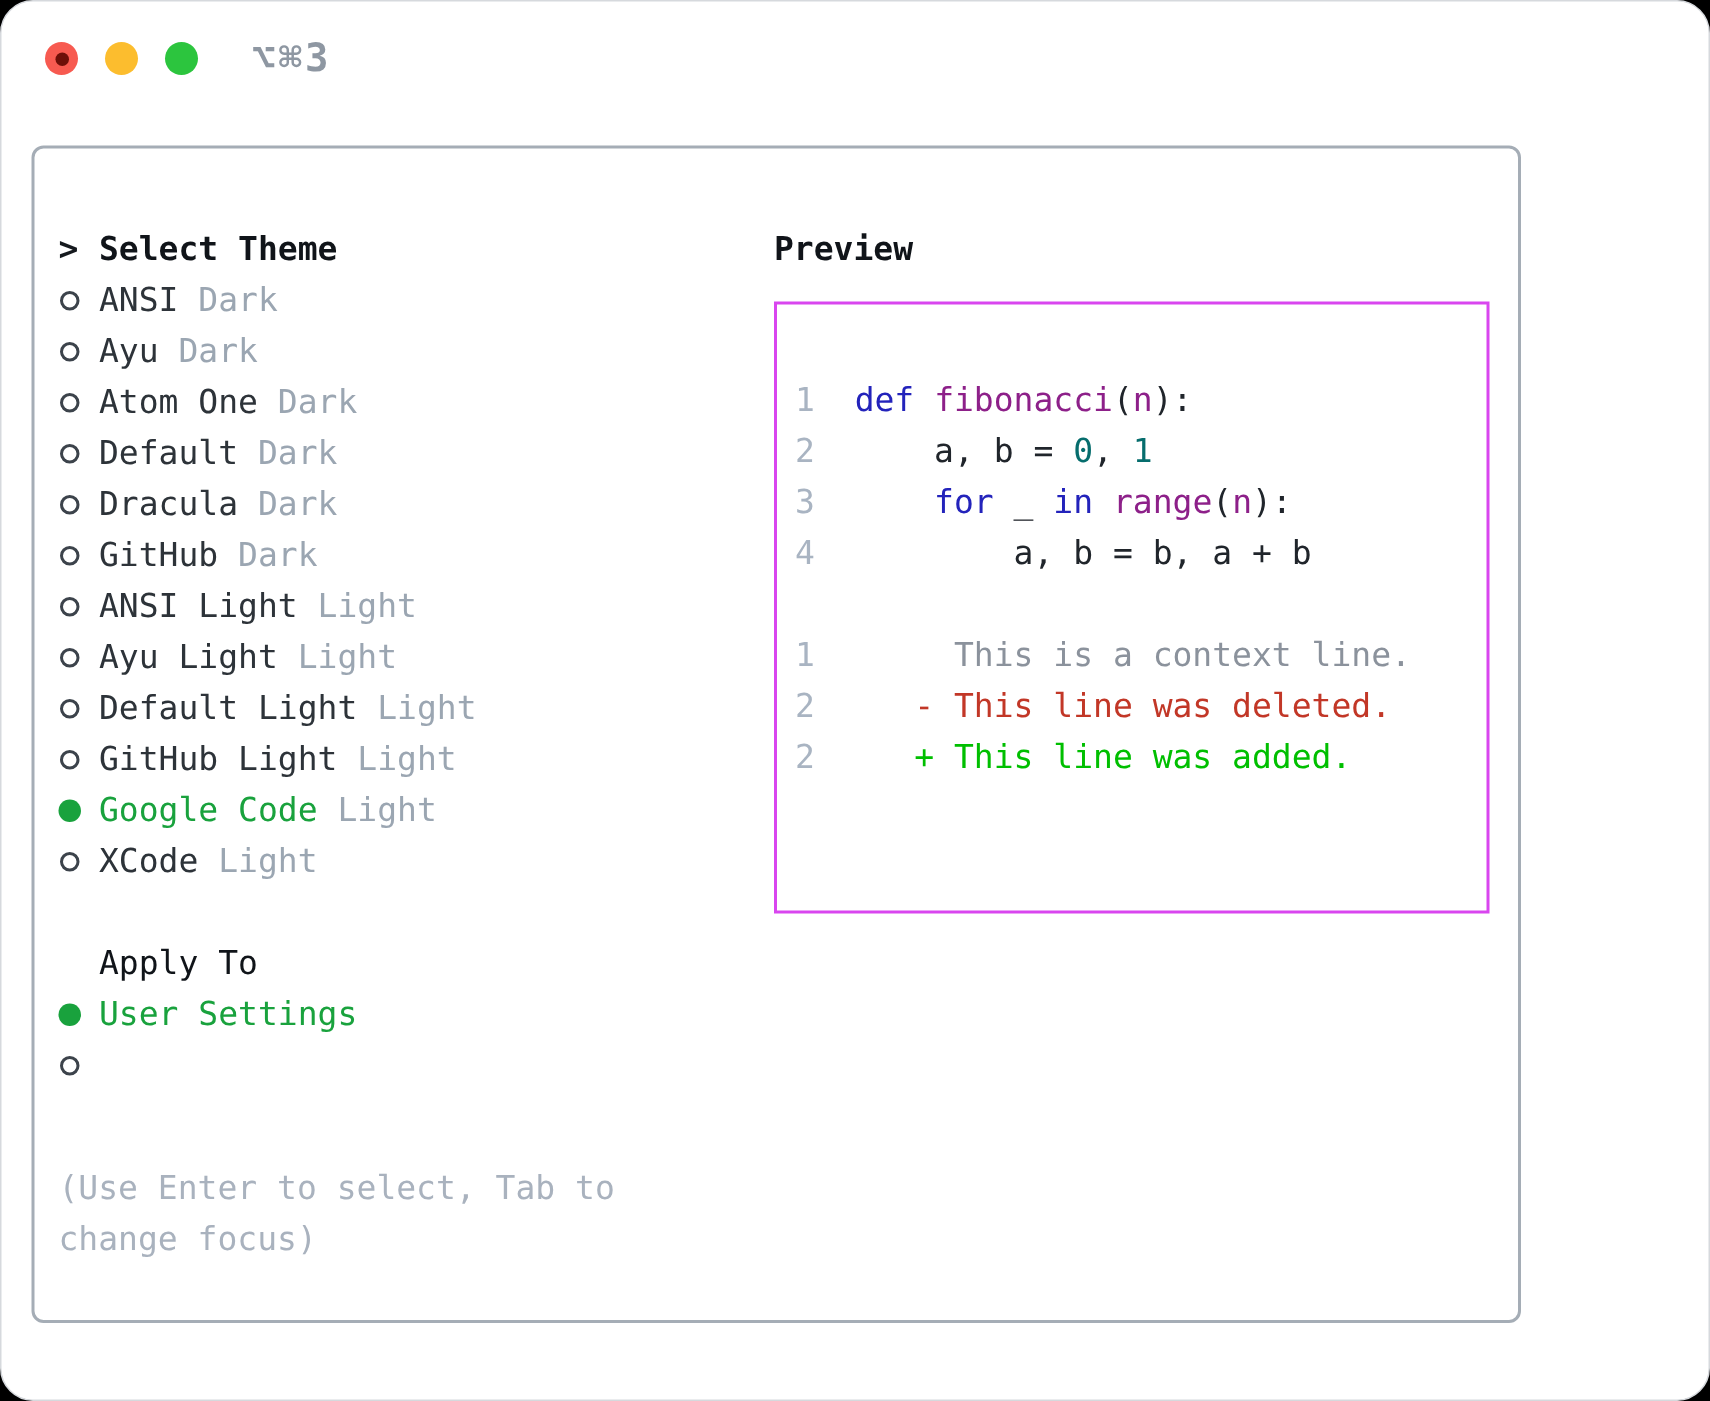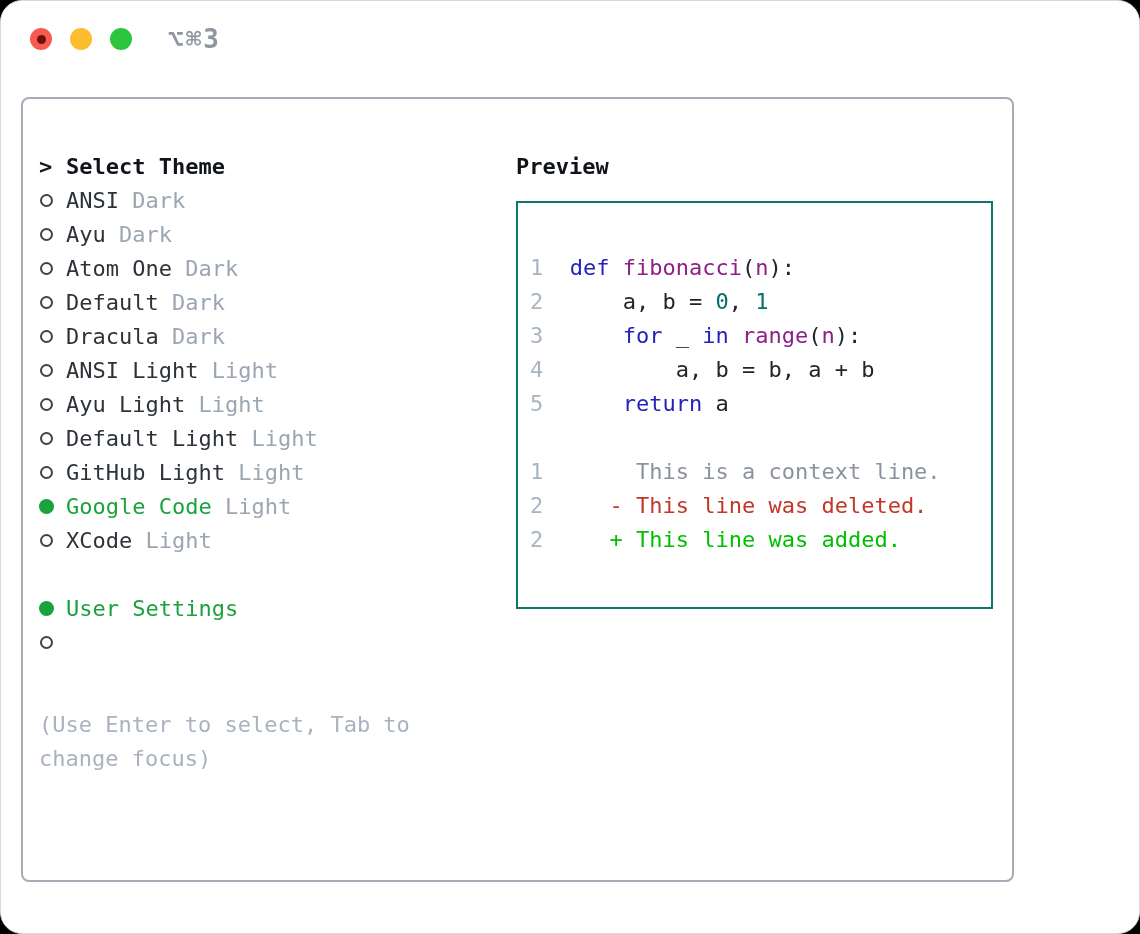--- a/index.html
+++ b/index.html
@@ -49,21 +49,21 @@
   .item-name { color: #2d3339; }
   .item-name.sel { color: var(--green, #19a23d); }
   .item-variant { color: var(--muted, #9ba6b2); }
   .spacer { height: 34px; }
   .help { margin-top: 15px; color: #a9b2be; font-size: 22px; line-height: 34px; white-space: pre-line; }
 
   .right-col { padding-top: 50px; flex: 1; padding-left: 12px; }
   .preview-box {
     margin-top: 18px;
     width: 477px; height: 408px;
-    border: 2px solid #0f766e;
+    border: 2px solid #d946ef;
     padding: 48px 0 0 12px;
     overflow: hidden;
   }
   .pline { height: 34px; line-height: 34px; font-size: 22px; white-space: pre; color: #20252b; }
   .ln { color: var(--ln, #a9b4c2); }
   .kw  { color: var(--kw,  #2323bb); }
   .fn  { color: var(--fn,  #8d2089); }
   .lit { color: var(--lit, #066d6d); }
   .pl  { color: #20252b; }
   .diff-context { color: var(--context, #8b929c); }
@@ -120,20 +120,26 @@
           <div class="row">
             <span class="marker">
               <span class="radio"></span>
             </span>
             <span><span class="item-name">Dracula</span> <span class="item-variant">Dark</span></span>
           </div>
           <div class="row">
             <span class="marker">
               <span class="radio"></span>
             </span>
+            <span><span class="item-name">GitHub</span> <span class="item-variant">Dark</span></span>
+          </div>
+          <div class="row">
+            <span class="marker">
+              <span class="radio"></span>
+            </span>
             <span><span class="item-name">ANSI Light</span> <span class="item-variant">Light</span></span>
           </div>
           <div class="row">
             <span class="marker">
               <span class="radio"></span>
             </span>
             <span><span class="item-name">Ayu Light</span> <span class="item-variant">Light</span></span>
           </div>
           <div class="row">
             <span class="marker">
@@ -156,20 +162,24 @@
           <div class="row">
             <span class="marker">
               <span class="radio"></span>
             </span>
             <span><span class="item-name">XCode</span> <span class="item-variant">Light</span></span>
           </div>
         </div>
 
       <div class="spacer"></div>
 
+      <div class="row">
+        <span class="marker"></span>
+        <span class="subheading">Apply To</span>
+      </div>
 
       <div id="apply-list">
           <div class="row">
             <span class="marker">
               <span class="radio on"></span>
             </span>
             <span><span class="item-name sel">User Settings</span></span>
           </div>
           <div class="row">
             <span class="marker">
@@ -186,21 +196,20 @@
 
     <div class="right-col">
       <div class="row">
         <span class="heading">Preview</span>
       </div>
       <div class="preview-box" id="preview-box">
           <div class="pline"><span class="ln">1</span>  <span class="kw">def</span><span class="pl"> </span><span class="fn">fibonacci</span><span class="pl">(</span><span class="fn">n</span><span class="pl">):</span></div>
           <div class="pline"><span class="ln">2</span>  <span class="pl">    a, b = </span><span class="lit">0</span><span class="pl">, </span><span class="lit">1</span></div>
           <div class="pline"><span class="ln">3</span>  <span class="pl">    </span><span class="kw">for</span><span class="pl"> _ </span><span class="kw">in</span><span class="pl"> </span><span class="fn">range</span><span class="pl">(</span><span class="fn">n</span><span class="pl">):</span></div>
           <div class="pline"><span class="ln">4</span>  <span class="pl">        a, b = b, a + b</span></div>
-          <div class="pline"><span class="ln">5</span>  <span class="pl">    </span><span class="kw">return</span><span class="pl"> a</span></div>
           <div class="pline"></div>
           <div class="pline"><span class="ln">1</span>     <span class="diff-context">  This is a context line.</span></div>
           <div class="pline"><span class="ln">2</span>     <span class="diff-deleted">- This line was deleted.</span></div>
           <div class="pline"><span class="ln">2</span>     <span class="diff-added">+ This line was added.</span></div>
         </div>
     </div>
 
   </div>
 </div>
 

